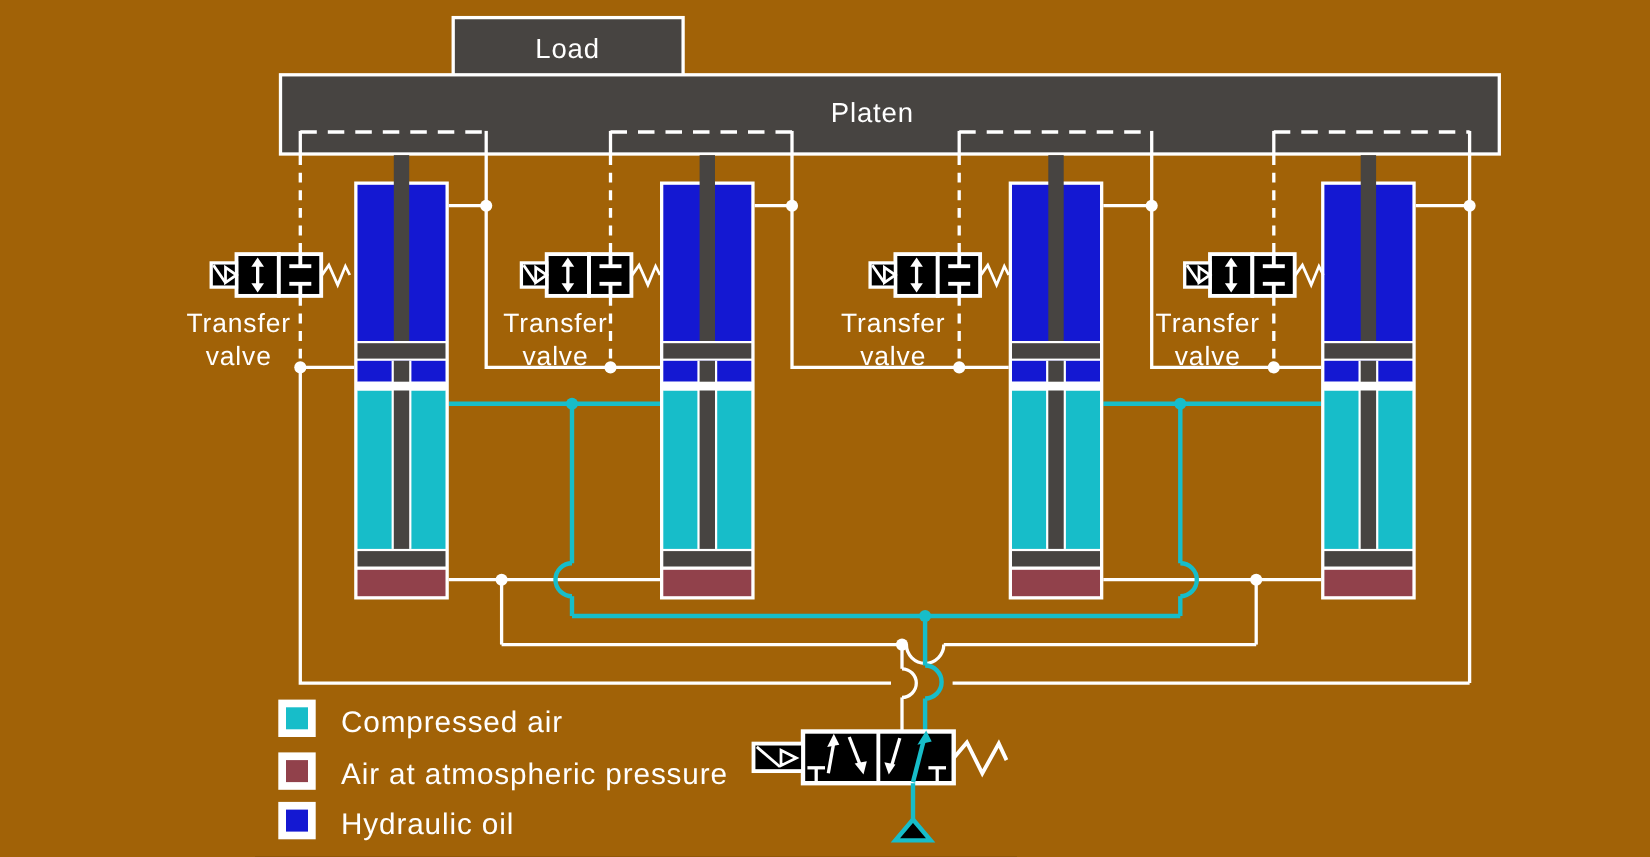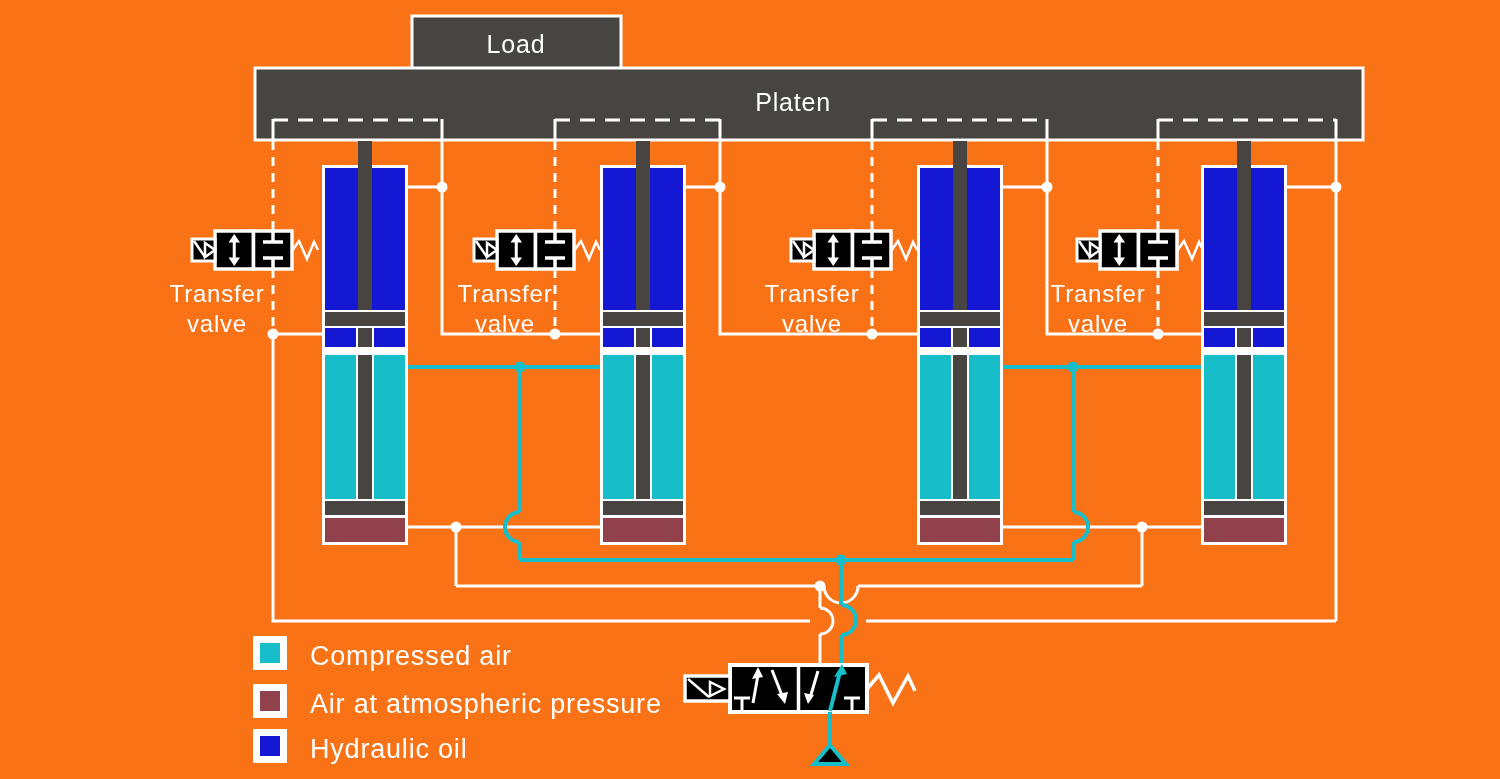--- a/index.html
+++ b/index.html
@@ -1,16 +1,16 @@
 <!DOCTYPE html>
 <html><head>
 <meta charset="utf-8">
 <style>
   html,body{margin:0;padding:0;background:#000;}
-  .stage{position:relative;width:1500px;height:779px;background:#f97316;overflow:hidden;
+  .stage{position:relative;width:1500px;height:779px;background:#a16207;overflow:hidden;
          font-family:"Liberation Sans", sans-serif;}
   svg{display:block}
   .lbl{fill:#ffffff;letter-spacing:0.8px;}
   .lbl-big{font-size:25px;}
   .lbl-tv{font-size:24px;}
   .lbl-leg{font-size:27px;}
   .grayf{fill:#474441;}
   .bluef{fill:#1418d2;}
   .cyanf{fill:#17bdc9;}
   .redf{fill:#91414b;}

